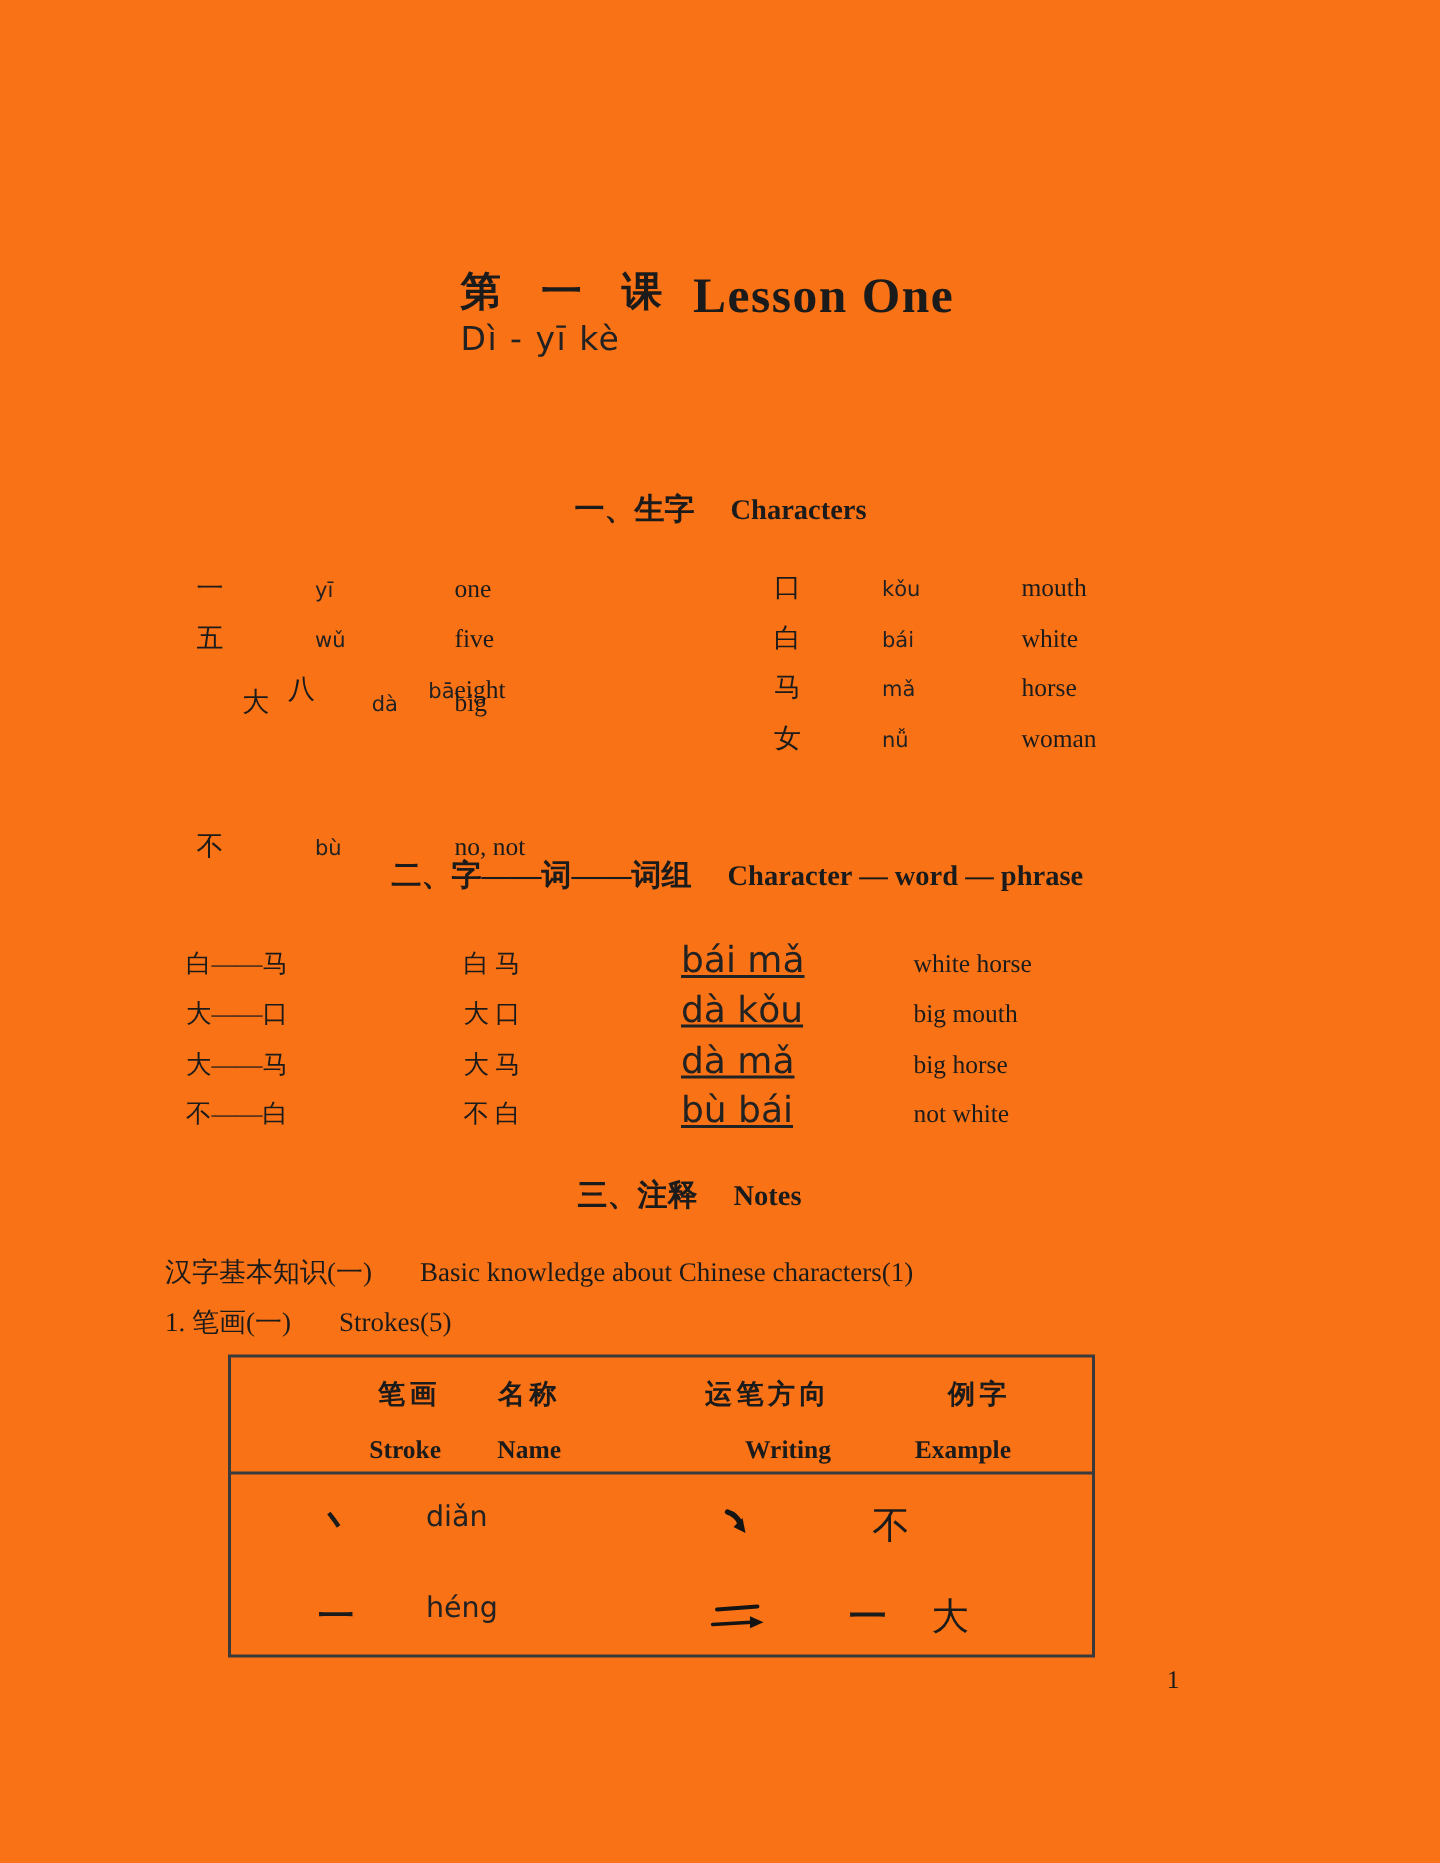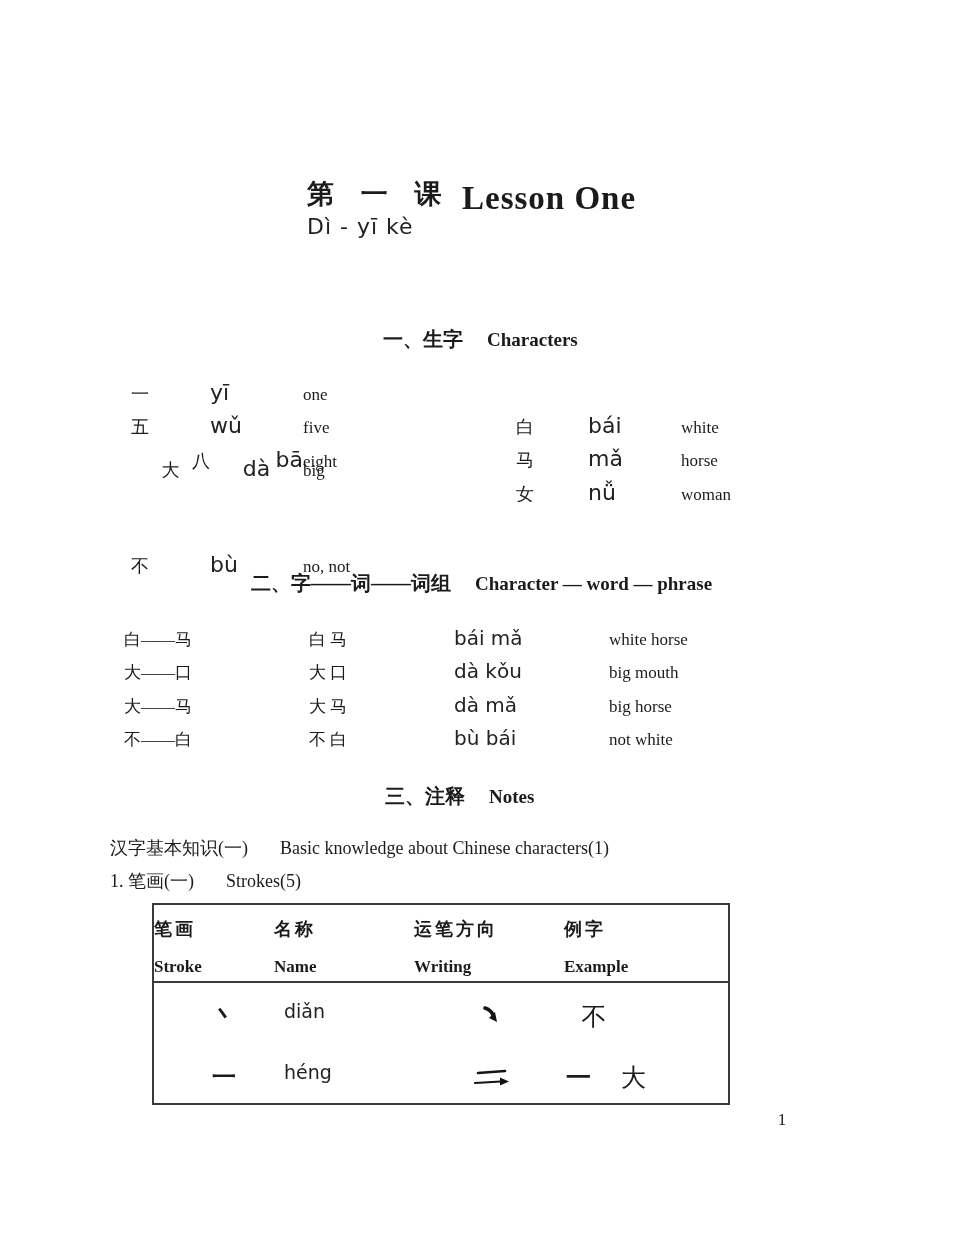--- a/index.html
+++ b/index.html
@@ -3,71 +3,71 @@
 <meta charset="utf-8">
 <style>
   * { margin: 0; padding: 0; box-sizing: border-box; }
   html, body { background: #e8e8e8; }
   body { font-family: "Liberation Serif", "DejaVu Serif", serif; }
   #page {
     position: relative;
     width: 960px;
     height: 1242px;
     margin: 0 auto;
-    background: #ffffff;
+    background: #f97316;
     color: #1b1b1b;
     overflow: hidden;
   }
   .abs { position: absolute; }
   .zh   { font-family: "Liberation Serif", "DejaVu Serif", serif; }
   .serif{ font-family: "Liberation Serif", "DejaVu Serif", serif; }
   .pinyin { font-family: "DejaVu Sans", "Liberation Sans", sans-serif; color: #222; }
 
   
   .title-hanzi   { left: 307px; top: 176px; font-size: 27px; font-weight: bold; word-spacing: 16px; letter-spacing: 2px; }
   .title-pinyin  { left: 307px; top: 214px; font-size: 22px; letter-spacing: 1px; }
   .title-english { left: 462px; top: 180px; font-size: 33px; font-weight: bold; letter-spacing: 1px; }
 
   
   .sec-heading { display: flex; gap: 24px; align-items: baseline; font-weight: bold; }
   .sec-heading .hz { font-size: 20px; }
   .sec-heading .en { font-size: 19px; text-align: center; }
   #sec1-heading { left: 383px; top: 326px; }
-  #sec2-heading { left: 251px; top: 570px; }
+  #sec2-heading { left: 261px; top: 570px; }
   #sec3-heading { left: 385px; top: 783px; }
 
   
   .vrow { height: 26px; white-space: nowrap; font-size: 18px; }
   .vrow .h { display: inline-block; width: 79px; font-size: 18px; }
-  .vrow .p { display: inline-block; width: 93px; font-size: 22px; }
+  .vrow .p { display: inline-block; width: 93px; font-size: 14px; }
   .vrow .e { font-size: 17px; }
   .vrow-right .h { width: 72px; }
 
   
   .wrow { height: 26px; white-space: nowrap; left: 124px; }
   .wrow .c1 { display: inline-block; width: 185px; font-size: 17px; }
   .wrow .c2 { display: inline-block; width: 145px; font-size: 17px; letter-spacing: 4px; }
-  .wrow .c3 { display: inline-block; width: 155px; font-size: 20px; }
+  .wrow .c3 { display: inline-block; width: 155px; font-size: 24px; text-decoration: underline; }
   .wrow .c4 { font-size: 17px; }
 
   
   .note-line { display: flex; gap: 32px; align-items: baseline; font-size: 18px; }
   #note-line1 { left: 110px; top: 836px; }
   #note-line2 { left: 110px; top: 869px; }
 
   
   #strokes-table {
     left: 152px; top: 903px;
     width: 578px; height: 202px;
     border: 2px solid #3a3a3a;
   }
   #strokes-table .head-sep {
     position: absolute; left: 0; top: 76px; width: 100%; height: 2px; background: #3a3a3a;
   }
-  .th-cell { position: absolute; text-align: left; }
+  .th-cell { position: absolute; text-align: right; }
   .th-cell .hz { font-size: 18px; font-weight: bold; letter-spacing: 3px; }
   .th-cell .en { font-size: 17px; font-weight: bold; margin-top: 16px; }
   .th-1 { left: 0;    top: 12px; width: 140px; }
   .th-2 { left: 120px;top: 12px; width: 100px; }
   .th-3 { left: 260px;top: 12px; width: 140px; }
   .th-4 { left: 410px;top: 12px; width: 110px; }
 
   .cell-stroke { position: absolute; width: 140px; text-align: center; font-size: 24px; font-weight: bold; }
   .cell-name   { position: absolute; left: 130px; width: 100px; font-size: 19px; }
   .cell-writing{ position: absolute; left: 310px; width: 55px; text-align: center; }
@@ -103,20 +103,23 @@
   <div class="abs vrow" style="left:131px; top:447px;text-align:right;">
     <span class="h zh">八</span><span class="p pinyin">bā</span><span class="e serif">eight</span>
   </div>
   <div class="abs vrow" style="left:131px; top:456px;text-align:center;">
     <span class="h zh">大</span><span class="p pinyin">dà</span><span class="e serif">big</span>
   </div>
   <div class="abs vrow" style="left:131px; top:513px;margin-top:39px;">
     <span class="h zh">不</span><span class="p pinyin">bù</span><span class="e serif">no, not</span>
   </div>
 
+  <div class="abs vrow vrow-right" style="left:516px; top:379px;">
+    <span class="h zh">口</span><span class="p pinyin">kǒu</span><span class="e serif">mouth</span>
+  </div>
   <div class="abs vrow vrow-right" style="left:516px; top:413px;">
     <span class="h zh">白</span><span class="p pinyin">bái</span><span class="e serif">white</span>
   </div>
   <div class="abs vrow vrow-right" style="left:516px; top:446px;">
     <span class="h zh">马</span><span class="p pinyin">mǎ</span><span class="e serif">horse</span>
   </div>
   <div class="abs vrow vrow-right" style="left:516px; top:480px;">
     <span class="h zh">女</span><span class="p pinyin">nǚ</span><span class="e serif">woman</span>
   </div>
 

